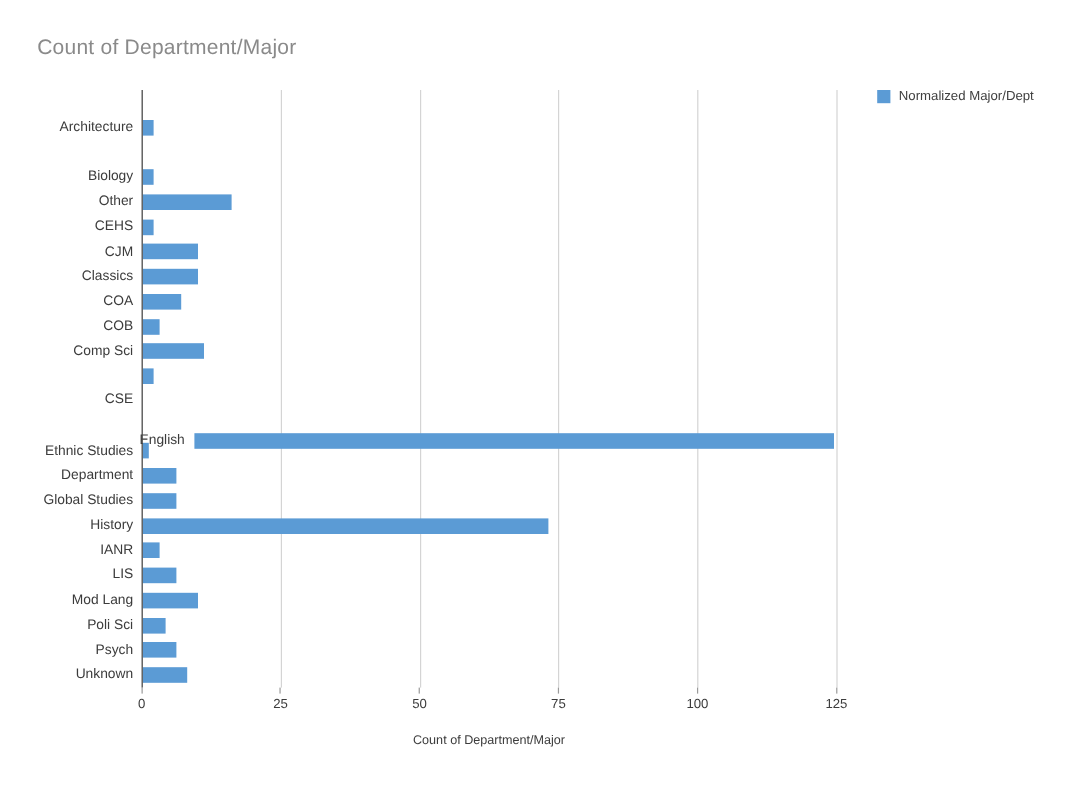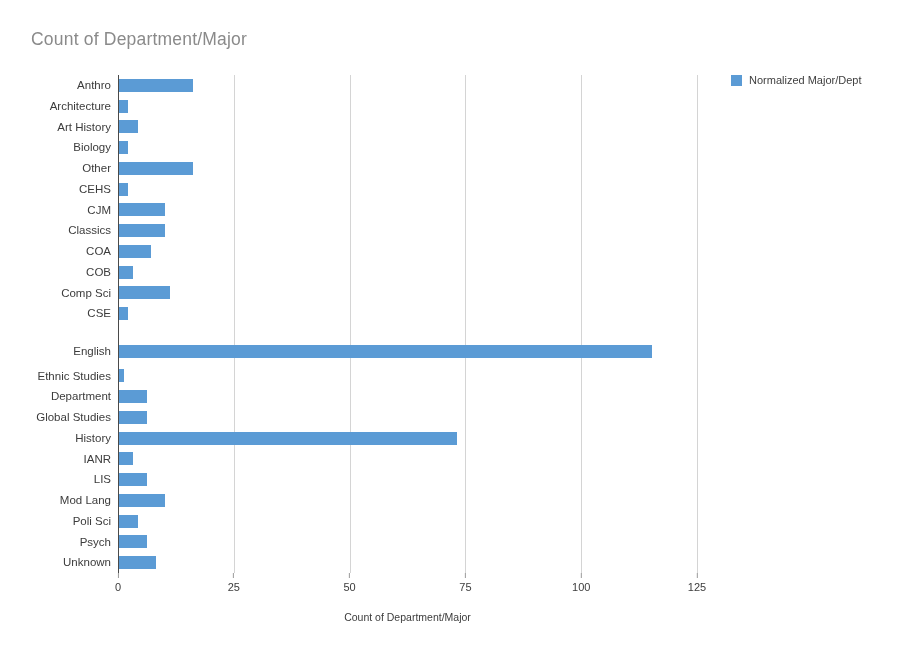--- a/index.html
+++ b/index.html
@@ -153,32 +153,24 @@
   <div class="plot">
     <div class="gridlines">
         <div class="gridline" style="left: 0px;"></div>
         <div class="gridline" style="left: 115.8px;"></div>
         <div class="gridline" style="left: 231.6px;"></div>
         <div class="gridline" style="left: 347.4px;"></div>
         <div class="gridline" style="left: 463.2px;"></div>
         <div class="gridline" style="left: 579px;"></div>
       </div>
     <div class="rows">
-        <div class="row" style="top: 0px; height: 20.75px;">
-          <div class="cat-label" style="height: 20.75px; line-height: 20.75px;">Anthro</div>
-          <div class="bar" title="Anthro: 16" style="width: 74.112px; background: rgb(91, 155, 213); top: 3.875px;"></div>
-        </div>
         <div class="row" style="top: 20.75px; height: 20.75px;">
           <div class="cat-label" style="height: 20.75px; line-height: 20.75px;">Architecture</div>
           <div class="bar" title="Architecture: 2" style="width: 9.264px; background: rgb(91, 155, 213); top: 3.875px;"></div>
         </div>
-        <div class="row" style="top: 41.5px; height: 20.75px;">
-          <div class="cat-label" style="height: 20.75px; line-height: 20.75px;">Art History</div>
-          <div class="bar" title="Art History: 4" style="width: 18.528px; background: rgb(91, 155, 213); top: 3.875px;"></div>
-        </div>
         <div class="row" style="top: 62.25px; height: 20.75px;">
           <div class="cat-label" style="height: 20.75px; line-height: 20.75px;">Biology</div>
           <div class="bar" title="Biology: 2" style="width: 9.264px; background: rgb(91, 155, 213); top: 3.875px;"></div>
         </div>
         <div class="row" style="top: 83px; height: 20.75px;">
           <div class="cat-label" style="height: 20.75px; line-height: 20.75px;">Other</div>
           <div class="bar" title="Other: 16" style="width: 74.112px; background: rgb(91, 155, 213); top: 3.875px;"></div>
         </div>
         <div class="row" style="top: 103.75px; height: 20.75px;">
           <div class="cat-label" style="height: 20.75px; line-height: 20.75px;">CEHS</div>
@@ -198,24 +190,24 @@
         </div>
         <div class="row" style="top: 186.75px; height: 20.75px;">
           <div class="cat-label" style="height: 20.75px; line-height: 20.75px;">COB</div>
           <div class="bar" title="COB: 3" style="width: 13.896px; background: rgb(91, 155, 213); top: 3.875px;"></div>
         </div>
         <div class="row" style="top: 207.5px; height: 20.75px;">
           <div class="cat-label" style="height: 20.75px; line-height: 20.75px;">Comp Sci</div>
           <div class="bar" title="Comp Sci: 11" style="width: 50.952px; background: rgb(91, 155, 213); top: 3.875px;"></div>
         </div>
         <div class="row" style="top: 228.25px; height: 20.75px;">
-          <div class="cat-label" style="height: 20.75px; line-height: 20.75px;">CSE</div>
+          <div class="cat-label" style="height: 20.75px; line-height: 20.75px; margin-top: 20px;">CSE</div>
           <div class="bar" title="CSE: 2" style="width: 9.264px; background: rgb(91, 155, 213); top: 3.875px;"></div>
         </div>
-        <div class="row" style="top: 266px; height: 20.75px;">
+        <div class="row" style="top: 282px; height: 20.75px; margin-left: 43px;">
           <div class="cat-label" style="height: 20.75px; line-height: 20.75px;">English</div>
           <div class="bar" title="English: 115" style="width: 532.68px; background: rgb(91, 155, 213); top: 3.875px;"></div>
         </div>
         <div class="row" style="top: 290.5px; height: 20.75px;">
           <div class="cat-label" style="height: 20.75px; line-height: 20.75px;">Ethnic Studies</div>
           <div class="bar" title="Ethnic Studies: 1" style="width: 4.632px; background: rgb(91, 155, 213); top: 3.875px;"></div>
         </div>
         <div class="row" style="top: 311.25px; height: 20.75px;">
           <div class="cat-label" style="height: 20.75px; line-height: 20.75px;">Department</div>
           <div class="bar" title="Geography: 6" style="width: 27.792px; background: rgb(91, 155, 213); top: 3.875px;"></div>

